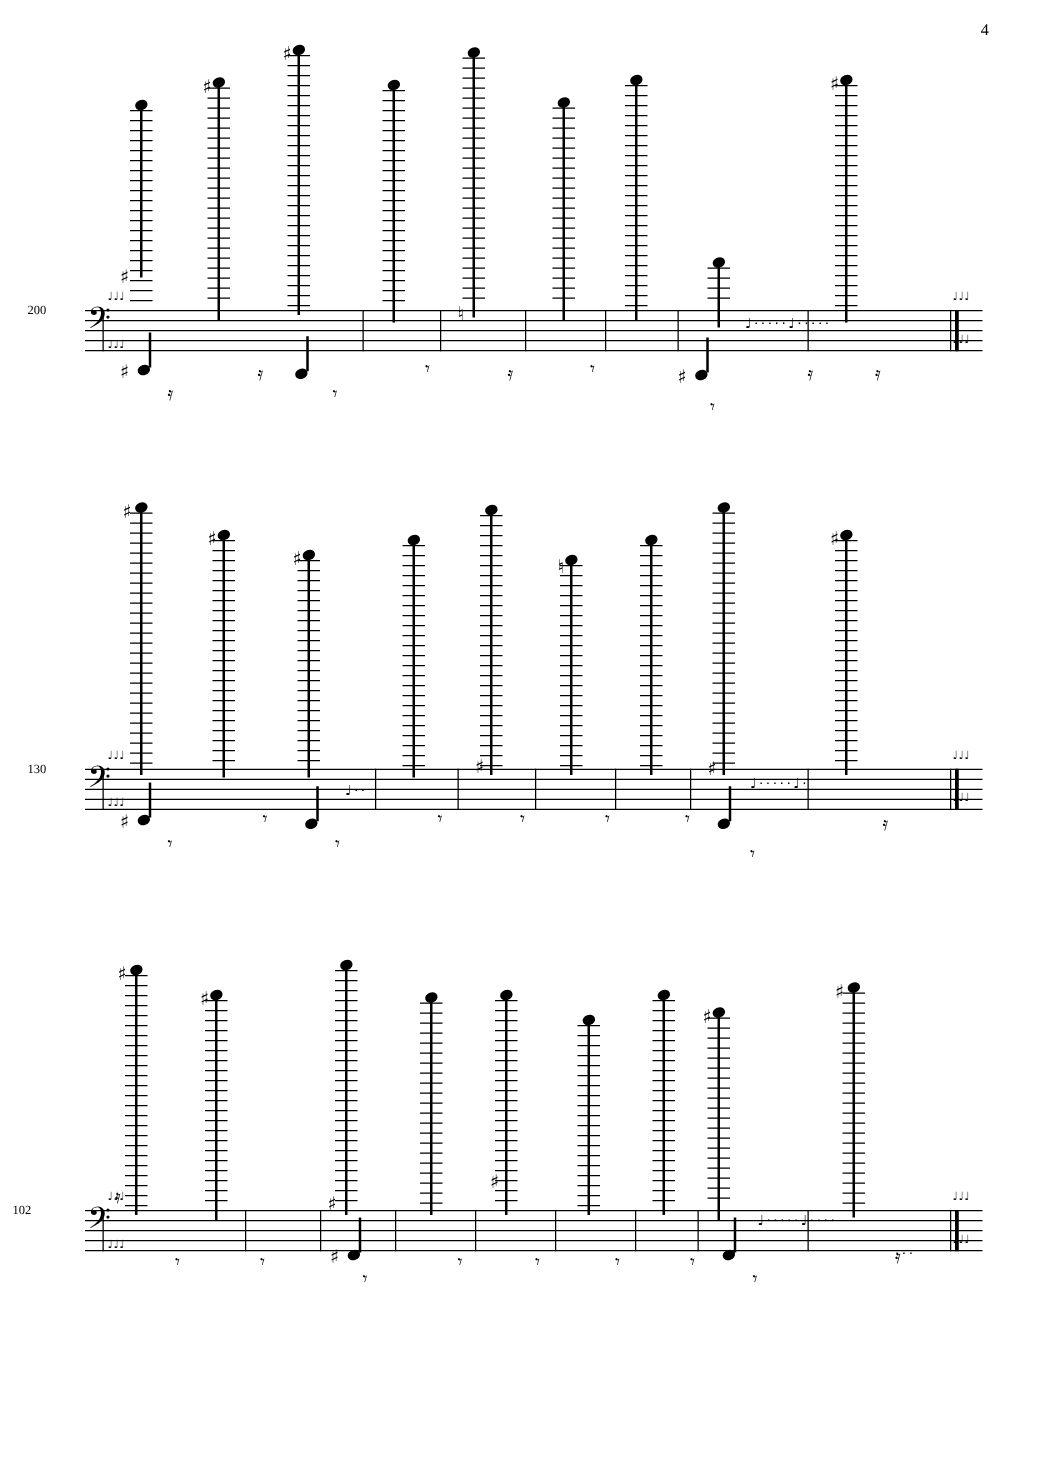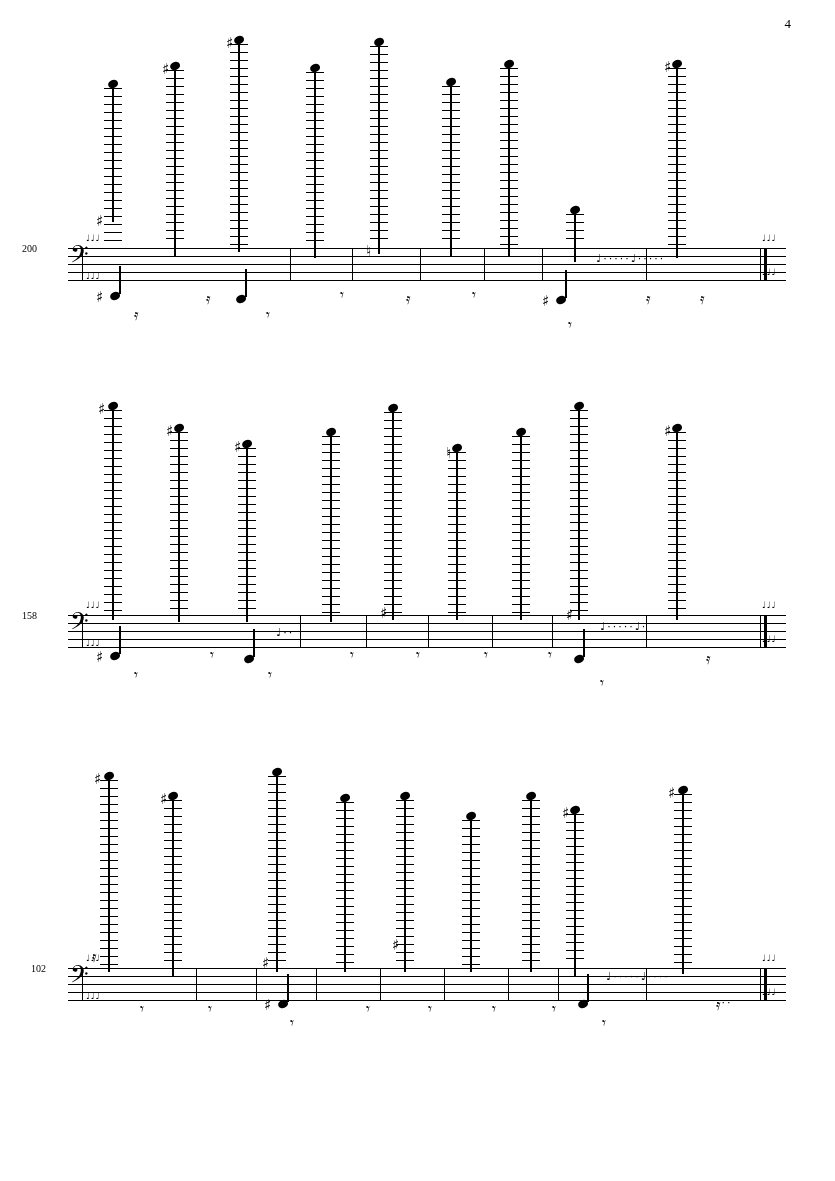--- a/index.html
+++ b/index.html
@@ -136,33 +136,33 @@
       <div class="line"></div>
       <div class="line"></div>
       <div class="line"></div>
       <div class="line"></div>
       <div class="line"></div>
     </div>
     <div class="clef" style="left:70px;top:243px;">𝄢</div>
   </div>
 
   <div class="system" style="top:0;height:360px;">
-    <div class="measure-num" style="left:22px;top:610px;">158</div>
+    <div class="measure-num" style="left:22px;top:610px;">130</div>
     <div class="staff" style="top:615px;">
       <div class="line"></div>
       <div class="line"></div>
       <div class="line"></div>
       <div class="line"></div>
       <div class="line"></div>
     </div>
     <div class="clef" style="left:70px;top:610px;">𝄢</div>
   </div>
 
   <div class="system" style="top:0;height:360px;">
-    <div class="measure-num" style="left:31px;top:963px;">102</div>
+    <div class="measure-num" style="left:10px;top:963px;">102</div>
     <div class="staff" style="top:968px;">
       <div class="line"></div>
       <div class="line"></div>
       <div class="line"></div>
       <div class="line"></div>
       <div class="line"></div>
     </div>
     <div class="clef" style="left:70px;top:963px;">𝄢</div>
   </div>
 

